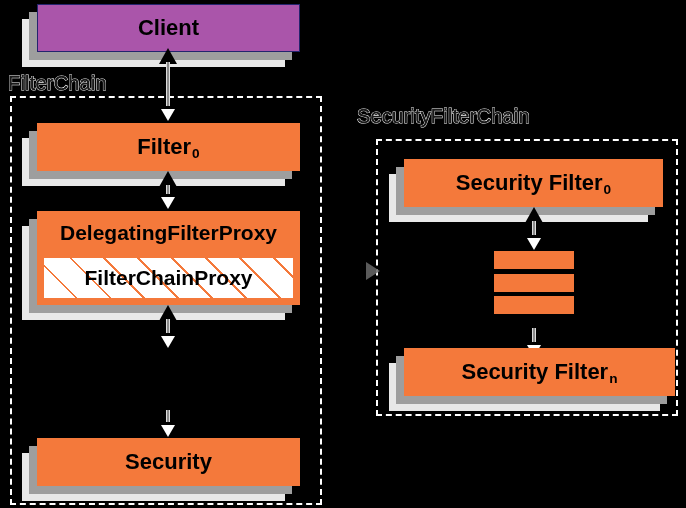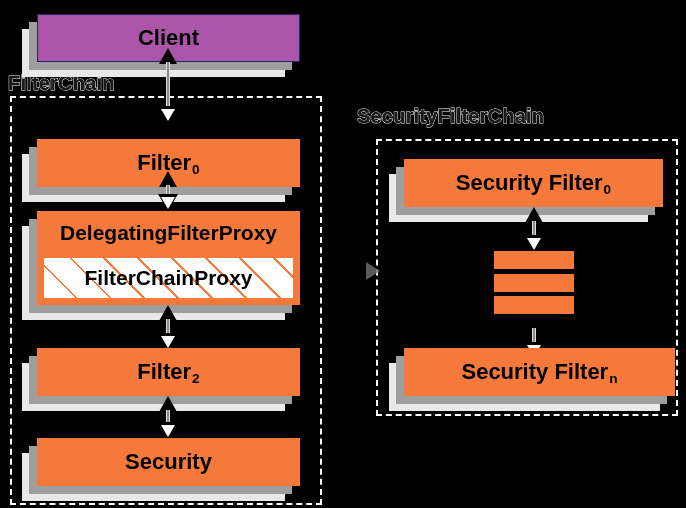--- a/index.html
+++ b/index.html
@@ -21,21 +21,21 @@
   
   .group-box {
     position: absolute;
     border: 2px dashed #ffffff;
     box-sizing: border-box;
     background: transparent;
   }
   .group-label {
     position: absolute;
     font-size: 20px;
-    font-weight: bold;
+    font-weight: normal;
     letter-spacing: .2px;
     color: #1a1a1a;
     -webkit-text-stroke: 1.2px #f2f2f2;
     paint-order: stroke fill;
     text-shadow: 0 0 0 #000;
     white-space: nowrap;
   }
 
   
   .node {
@@ -190,36 +190,36 @@
 </style>
 </head>
 <body>
 
 <div id="canvas">
 
   <div class="group-label" style="left:8px; top:72px;">FilterChain</div>
 
   <div class="group-box" style="left:10px; top:96px; width:312px; height:409px;"></div>
 
-  <div class="node purple" style="left:37px; top:14px; width:263px; height:48px;">
+  <div class="node purple" style="left:37px; top:4px; width:263px; height:48px;">
     <div class="shadow-far"></div>
     <div class="shadow-near"></div>
     <div class="face">
       <span class="lbl">Client</span>
     </div>
   </div>
 
   <div class="arrow" style="left:158px; top:48px; width:20px; height:75px;">
     <div class="head-up"></div>
     <div class="stem" style="top:14px; height:44px;"></div>
     <div class="head-down-outline"></div>
     <div class="head-down-fill"></div>
   </div>
 
-  <div class="node" style="left:37px; top:123px; width:263px; height:48px;margin-top:16px;">
+  <div class="node" style="left:37px; top:123px; width:263px; height:48px;">
     <div class="shadow-far"></div>
     <div class="shadow-near"></div>
     <div class="face">
       <span class="lbl"><span>Filter</span><sub>0</sub></span>
     </div>
   </div>
 
   <div class="arrow" style="left:158px; top:171px; width:20px; height:40px;">
     <div class="head-up"></div>
     <div class="stem" style="top:14px; height:12px;"></div>
@@ -238,27 +238,20 @@
     </div>
   </div>
 
   <div class="arrow" style="left:158px; top:305px; width:20px; height:45px;">
     <div class="head-up"></div>
     <div class="stem" style="top:14px; height:16px;"></div>
     <div class="head-down-outline"></div>
     <div class="head-down-fill"></div>
   </div>
 
-  <div class="node" style="left:37px; top:348px; width:263px; height:48px;">
-    <div class="shadow-far"></div>
-    <div class="shadow-near"></div>
-    <div class="face">
-      <span class="lbl"><span>Filter</span><sub>2</sub></span>
-    </div>
-  </div>
 
   <div class="arrow" style="left:158px; top:396px; width:20px; height:43px;">
     <div class="head-up"></div>
     <div class="stem" style="top:14px; height:14px;"></div>
     <div class="head-down-outline"></div>
     <div class="head-down-fill"></div>
   </div>
 
   <div class="node" style="left:37px; top:438px; width:263px; height:48px;">
     <div class="shadow-far"></div>

